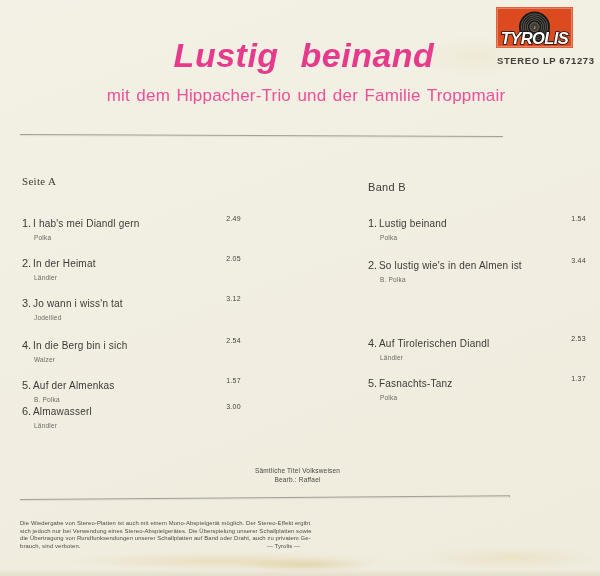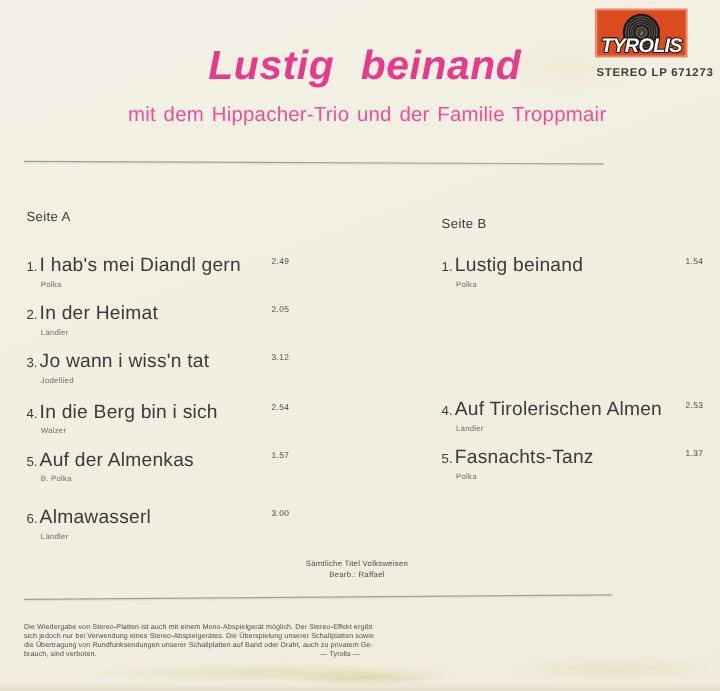--- a/index.html
+++ b/index.html
@@ -27,28 +27,28 @@
   .album-subtitle{
     position:absolute;left:0;top:85px;width:612px;text-align:center;
     font-size:17px;line-height:21px;color:#ef4f97;letter-spacing:.2px;word-spacing:1.5px;
   }
   
   .rule{position:absolute;height:1px;background:#a39f98;box-shadow:0 1px 1px rgba(60,55,40,.10);transform-origin:left center;}
   .rule-top{left:20px;top:134px;width:483px;transform:rotate(.25deg);}
   .rule-bottom{left:20px;top:499px;width:490px;transform:rotate(-.45deg);}
   
   .side-heading{position:absolute;font-size:11px;color:#3b3a36;letter-spacing:.3px;}
-  .heading-a{left:22px;top:175px;}
+  .heading-a{left:22px;top:175px;font-family:Liberation Serif, serif;}
   .heading-b{left:368px;top:181px;}
   .tracklist{position:absolute;top:213px;height:245px;}
   .list-a{left:22px;width:219px;}
   .list-b{left:368px;width:218px;}
   .track{position:absolute;left:0;width:100%;}
   .tnum{display:inline-block;min-width:11px;font-size:11px;color:#3b3a36;}
-  .ttitle{font-size:16px;color:#3b3a36;letter-spacing:.2px;}
+  .ttitle{font-size:10px;color:#3b3a36;letter-spacing:.2px;}
   .ttime{position:absolute;right:0;top:2px;font-size:7px;color:#45443f;letter-spacing:.3px;}
   .tgenre{margin-left:12px;margin-top:3px;font-size:6.5px;color:#6b6964;letter-spacing:.2px;}
   
   .credits{
     position:absolute;left:230px;top:467px;width:135px;text-align:center;
     font-size:6.5px;line-height:8.5px;color:#4a4944;letter-spacing:.2px;
   }
   
   .footer{
     position:absolute;left:20px;top:520px;width:280px;
@@ -111,36 +111,41 @@
     <div class="track" style="top:122px">
       <span class="tnum">4.</span><span class="ttitle">In die Berg bin i sich</span>
       <span class="ttime">2.54</span>
       <div class="tgenre">Walzer</div>
     </div>
     <div class="track" style="top:162px">
       <span class="tnum">5.</span><span class="ttitle">Auf der Almenkas</span>
       <span class="ttime">1.57</span>
       <div class="tgenre">B. Polka</div>
     </div>
-    <div class="track" style="top:210px">
+    <div class="track" style="top:188px">
       <span class="tnum">6.</span><span class="ttitle">Almawasserl</span>
       <span class="ttime">3.00</span>
       <div class="tgenre">Ländler</div>
     </div>
   </div>
 
-  <div class="side-heading heading-b">Seite B</div>
+  <div class="side-heading heading-b">Band B</div>
   <div class="tracklist list-b">
     <div class="track" style="top:0">
       <span class="tnum">1.</span><span class="ttitle">Lustig beinand</span>
       <span class="ttime">1.54</span>
       <div class="tgenre">Polka</div>
     </div>
+    <div class="track" style="top:42px">
+      <span class="tnum">2.</span><span class="ttitle">So lustig wie's in den Almen ist</span>
+      <span class="ttime">3.44</span>
+      <div class="tgenre">B. Polka</div>
+    </div>
     <div class="track" style="top:120px">
-      <span class="tnum">4.</span><span class="ttitle">Auf Tirolerischen Almen</span>
+      <span class="tnum">4.</span><span class="ttitle">Auf Tirolerischen Diandl</span>
       <span class="ttime">2.53</span>
       <div class="tgenre">Ländler</div>
     </div>
     <div class="track" style="top:160px">
       <span class="tnum">5.</span><span class="ttitle">Fasnachts-Tanz</span>
       <span class="ttime">1.37</span>
       <div class="tgenre">Polka</div>
     </div>
   </div>
 

